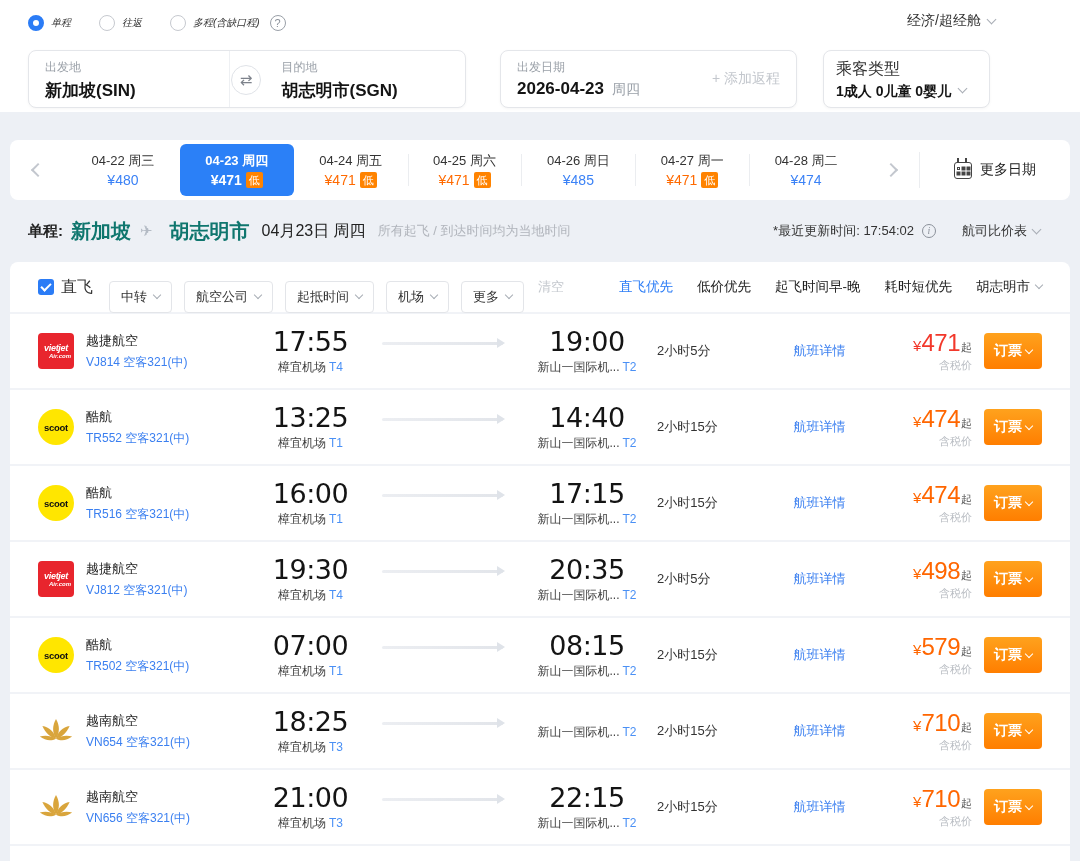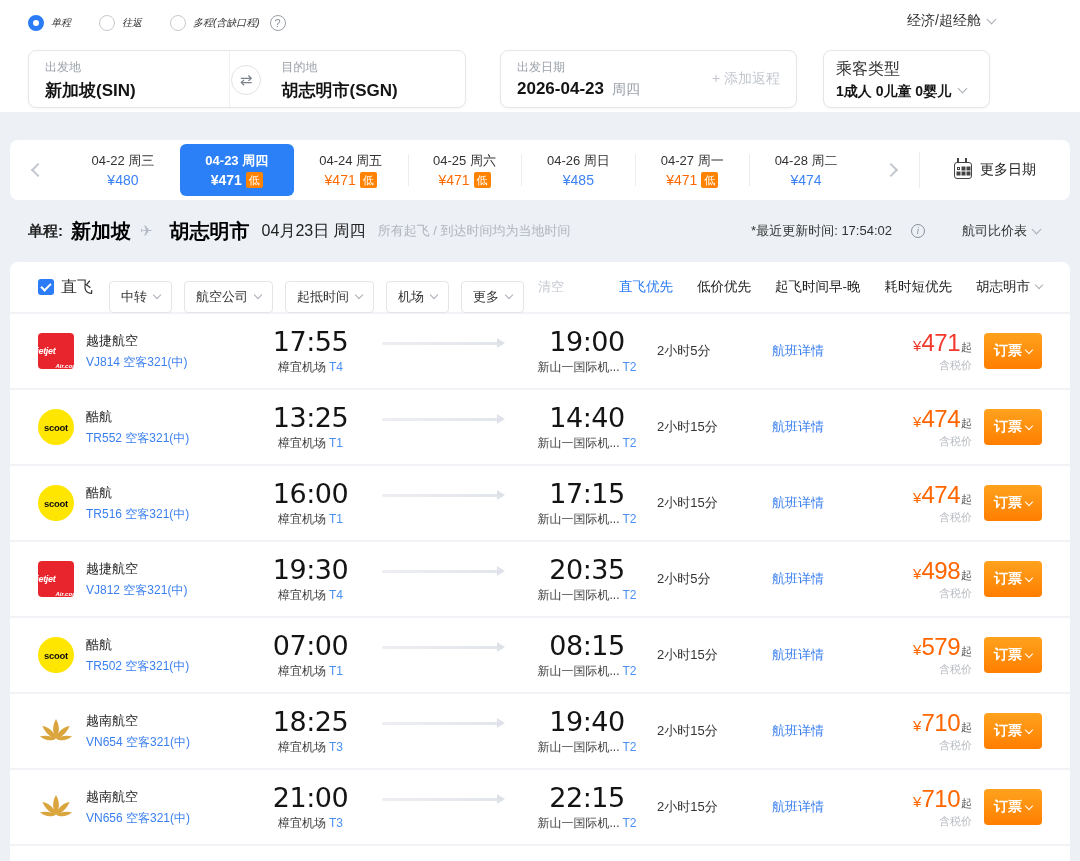--- a/index.html
+++ b/index.html
@@ -58,25 +58,25 @@
   .more-dates { width:150px; display:flex; align-items:center; justify-content:center; gap:8px; font-size:14px; color:#222; cursor:pointer; }
   .cal-icon { width:18px; height:17px; border:1.6px solid #444; border-radius:3px; position:relative; }
   .cal-icon::before { content:''; position:absolute; top:-5px; left:2px; width:2px; height:5px; background:#444; box-shadow:8px 0 0 #444; }
   .cal-icon::after { content:''; position:absolute; left:2px; top:4px; width:3px; height:3px; color:#444;
     box-shadow:0 0 0 1px #444 inset, 5px 0 0 .5px #444, 10px 0 0 .5px #444, 0 5px 0 .5px #444, 5px 5px 0 .5px #444, 10px 5px 0 .5px #444; }
 
   
   .route-header { height:62px; display:flex; align-items:center; padding:0 40px 0 28px; }
   .rh-left { display:flex; align-items:center; flex:1; }
   .rh-trip { font-size:15px; color:#222; font-weight:700; }
-  .rh-city { font-size:20px; font-weight:700; color:#000000; margin-left:8px; }
+  .rh-city { font-size:20px; font-weight:700; color:#0f766e; margin-left:8px; }
   .rh-plane { color:#b3bac4; font-size:15px; margin:0 9px; }
   .rh-date { font-size:16px; color:#222; margin-left:12px; font-weight:400; }
   .rh-note { font-size:13px; color:#b0b4bb; margin-left:12px; }
-  .rh-right { display:flex; align-items:center; gap:19px; font-size:13px; color:#333; }
+  .rh-right { display:flex; align-items:center; gap:8px; font-size:13px; color:#333; }
   .info-icon { width:14px; height:14px; border:1px solid #8b919a; border-radius:50%; font-size:10px; line-height:12px;
     text-align:center; color:#8b919a; font-style:italic; font-family:"Liberation Serif",serif; }
   .compare { margin-left:18px; display:flex; align-items:center; gap:6px; cursor:pointer; }
 
   
   .main-card { background:#fff; border-radius:8px 8px 0 0; margin:0 10px; }
   .filter-bar { height:50px; display:flex; align-items:center; padding:0 28px; }
   .f-check { display:flex; align-items:center; gap:7px; font-size:16px; color:#333; cursor:pointer; }
   .cb { width:16px; height:16px; background:#2b7cf6; border-radius:3px; position:relative; }
   .cb::after { content:''; position:absolute; left:5px; top:2px; width:4px; height:8px; border-right:2px solid #fff; border-bottom:2px solid #fff; transform:rotate(45deg); }
@@ -84,38 +84,38 @@
   .f-btn { border:1px solid #e3e5e9; border-radius:4px; padding:6px 11px; font-size:13px; color:#333;
     display:flex; align-items:center; gap:7px; cursor:pointer; background:#fff; }
   .f-clear { font-size:13px; color:#c3c7cd; margin-left:14px; cursor:pointer; }
   .sorts { margin-left:auto; display:flex; align-items:center; gap:24px; font-size:13.5px; color:#222; }
   .sort { cursor:pointer; display:flex; align-items:center; gap:6px; }
   .sort.active { color:#2b7cf6; }
 
   
   .frow { display:flex; align-items:center; height:76px; padding:0 28px; border-top:2px solid #f1f3f7; }
   .col-airline { width:215px; display:flex; align-items:center; gap:12px; }
-  .logo { width:36px; height:36px; flex:0 0 36px; display:flex; align-items:center; justify-content:center; }
+  .logo { width:36px; height:36px; flex:0 0 36px; display:flex; flex-direction:column; align-items:center; justify-content:center; }
   .logo.vj { background:#e8252d; border-radius:4px; color:#fff; font-style:italic; font-weight:700; line-height:1; }
   .logo.vj .l1 { font-size:9px; letter-spacing:-.3px; }
   .logo.vj .l2 { font-size:6px; align-self:flex-end; margin-right:3px; }
   .logo.sc { background:#ffe600; border-radius:50%; color:#111; font-weight:700; font-size:9.5px; letter-spacing:-.3px; }
   .aname { font-size:13px; color:#222; }
   .fno { font-size:12px; color:#3a7ff0; margin-top:4px; white-space:nowrap; }
   .col-time { width:115px; text-align:center; }
   .col-time.arr { width:140px; }
   .time { font-size:27px; font-weight:500; color:#141414; font-family:"DejaVu Sans","Liberation Sans",sans-serif; letter-spacing:-.5px; }
   .ap { font-size:12px; color:#3e3e3e; margin-top:2px; white-space:nowrap; }
   .ap .term { color:#4a90f5; margin-left:3px; }
   .path { flex:1; display:flex; align-items:center; padding:0 14px; margin-bottom:16px; }
   .path .line { flex:1; height:3px; background:linear-gradient(90deg,#eceef2,#e2e5ea); position:relative; border-radius:2px; }
   .path .line::after { content:''; position:absolute; right:-2px; top:-3.5px; border-left:8px solid #dfe3e9;
     border-top:5px solid transparent; border-bottom:5px solid transparent; }
   .dur { width:115px; font-size:13px; color:#333; }
-  .detail { width:95px; font-size:13px; color:#3a7ff0; cursor:pointer; }
+  .detail { width:95px; font-size:13px; color:#3a7ff0; cursor:pointer;text-align:center; }
   .pricebox { width:105px; text-align:right; margin-right:12px; }
   .pline { color:#ff6600; white-space:nowrap; }
   .pline.red { color:#f2382b; }
   .pline .cur { font-size:15px; font-weight:400; }
   .pline .amt { font-size:24px; font-weight:500; letter-spacing:-.5px; }
   .pline .qi { font-size:11px; color:#555; margin-left:1px; }
   .tax { font-size:11px; color:#b8bcc2; margin-top:1px; }
   .book { width:58px; height:36px; border:none; border-radius:4px; background:linear-gradient(180deg,#ffa21d,#ff7e00);
     color:#fff; font-size:14px; font-weight:700; display:flex; align-items:center; justify-content:center; gap:4px; cursor:pointer;
     font-family:inherit; }
@@ -561,21 +561,20 @@
           <div class="col-time dep">
             <div class="time">18:25</div>
             <div class="ap">
               <span>樟宜机场</span><span class="term">T3</span>
             </div>
           </div>
           <div class="path">
             <i class="line"></i>
           </div>
           <div class="col-time arr">
-            <div class="time">19:40</div>
             <div class="ap">
               <span>新山一国际机...</span><span class="term">T2</span>
             </div>
           </div>
           <div class="dur">2小时15分</div>
           <a class="detail">航班详情</a>
           <div class="pricebox">
             <div class="pline">
               <span class="cur">¥</span><span class="amt">710</span><span class="qi">起</span>
             </div>

